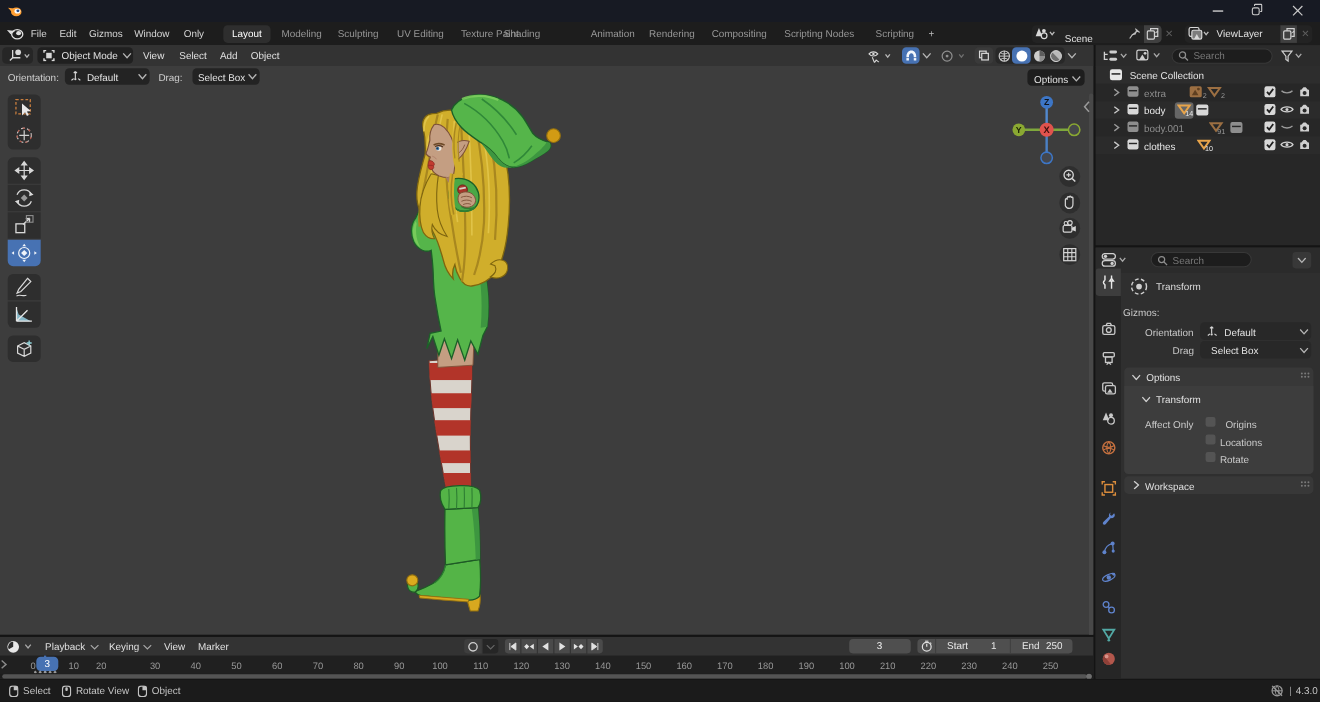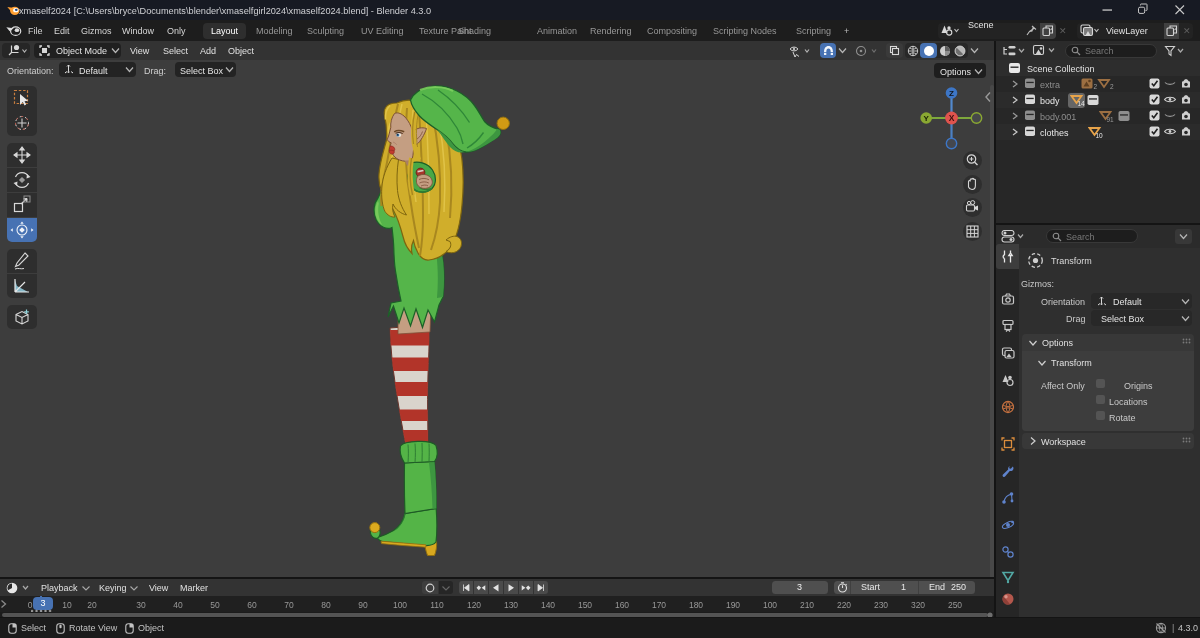--- a/index.html
+++ b/index.html
@@ -43,21 +43,20 @@
 <body>
 <div id="app">
 
   <div id="titlebar" class="abs">
     <svg class="abs" style="left:7px;top:4px" width="13" height="12" viewBox="0 0 20 17">
       <path d="M0.5,4 L11,5.5 L5.5,9.5 Z" fill="#ff9f33"></path>
       <ellipse cx="12" cy="9.8" rx="7.3" ry="6.2" fill="#ff9f33"></ellipse>
       <ellipse cx="13.6" cy="8.7" rx="4.1" ry="3.4" fill="#fdfdfd"></ellipse>
       <ellipse cx="14.3" cy="8.3" rx="2.1" ry="1.8" fill="#2a4f87"></ellipse>
     </svg>
-    <span class="ttext">xmaself2024 [C:\Users\bryce\Documents\blender\xmaselfgirl2024\xmaself2024.blend] - Blender 4.3.0</span>
     <svg class="wbtn" style="left:1095px" width="105" height="20">
       <rect x="7.5" y="9.4" width="9.5" height="1.3" fill="#c9c9c9"></rect>
       <rect x="43.5" y="7.2" width="6.2" height="6.2" rx="1.5" fill="none" stroke="#c9c9c9" stroke-width="1"></rect>
       <path d="M45.5,5.4 L45.5,4.6 Q45.5,4 46.1,4 L51.4,4 Q52,4 52,4.6 L52,9.9 Q52,10.5 51.4,10.5 L50.6,10.5" fill="none" stroke="#c9c9c9" stroke-width="1"></path>
       <path d="M80.5,5.5 L89,14 M89,5.5 L80.5,14" stroke="#c9c9c9" stroke-width="1.1"></path>
     </svg>
   </div>
 
   <div id="topbar" class="abs">
     <svg class="abs" style="left:6px;top:4px" width="16" height="13" viewBox="0 0 24 19">
@@ -84,21 +83,21 @@
     <span class="wtab" style="left:844px;color:#bdbdbd">+</span>
 
     <div class="widget" style="left:938px;top:2.5px;width:118px;height:16px;background:#232323"></div>
     <div class="widget" style="left:1040px;top:2.5px;width:16px;height:16px;background:#404040;border-radius:0 4px 4px 0"></div>
     <svg class="abs" style="left:940px;top:4px" width="20" height="13" viewBox="0 0 20 13">
       <path d="M4.5,1.5 L7.5,9 L1.5,9 Z" fill="#d8d8d8"></path>
       <circle cx="9" cy="4" r="1.7" fill="#d8d8d8"></circle>
       <circle cx="9.2" cy="8.5" r="2.6" fill="none" stroke="#d8d8d8" stroke-width="1.1"></circle>
       <path d="M14.5,5 L16.5,7.5 L18.5,5" fill="none" stroke="#bdbdbd" stroke-width="1.2"></path>
     </svg>
-    <span class="abs" style="left:968px;top:0;color:#e2e2e2">Scene</span>
+    <span class="abs" style="left:968px;top:10px;color:#e2e2e2">Scene</span>
     <svg class="abs" style="left:1025px;top:4px" width="13" height="13" viewBox="0 0 13 13">
       <path d="M7,2 L11,5.5 M8.5,2.5 L7,7 L4.5,7.5 L2,11 M4.5,7.5 L9.5,4" fill="none" stroke="#bdbdbd" stroke-width="1.1"></path>
     </svg>
     <svg class="abs" style="left:1042px;top:4.5px" width="12" height="12" viewBox="0 0 12 12">
       <rect x="1" y="3" width="6.5" height="7.5" rx="1" fill="none" stroke="#d2d2d2" stroke-width="1.1"></rect>
       <path d="M4,3 L4,1 L10.5,1 L10.5,8 L8,8" fill="none" stroke="#d2d2d2" stroke-width="1.1"></path>
       <path d="M7.5,5.5 L10,3 L11,4" fill="#d2d2d2"></path>
     </svg>
     <span class="abs" style="left:1059px;top:6px;color:#5e5e5e">✕</span>
 
@@ -674,21 +673,21 @@
           <circle cx="4.5" cy="4.5" r="0.9"></circle>
           <circle cx="7.5" cy="4.5" r="0.9"></circle>
         </g>
       </svg>
     <svg class="abs" style="left:42px;top:135px" width="8" height="6" viewBox="0 0 8 6">
         <path d="M0.5,1 L4,5 L7.5,1" fill="none" stroke="#cfcfcf" stroke-width="1.2"></path>
       </svg>
     <span class="abs" style="left:55px;top:133px;color:#e0e0e0">Transform</span>
     <span class="abs" style="left:45px;top:156px;color:#c9c9c9">Affect Only</span>
     <div class="chk" style="left:100px;top:154px"></div>
-    <span class="abs" style="left:128px;top:156px;color:#c9c9c9">Origins</span>
+    <span class="abs" style="left:118px;top:156px;color:#c9c9c9">Origins</span>
     <div class="chk" style="left:100px;top:170px"></div>
     <span class="abs" style="left:113px;top:172px;color:#c9c9c9">Locations</span>
     <div class="chk" style="left:100px;top:186px"></div>
     <span class="abs" style="left:113px;top:188px;color:#c9c9c9">Rotate</span>
 
     <div class="abs" style="left:26px;top:208px;width:172px;height:16px;background:#383838;border-radius:4px"></div>
     <svg class="abs" style="left:34px;top:212px" width="6" height="8" viewBox="0 0 6 8">
         <path d="M1,0.5 L5,4 L1,7.5" fill="none" stroke="#cfcfcf" stroke-width="1.2"></path>
       </svg>
     <span class="abs" style="left:45px;top:212px;color:#e0e0e0">Workspace</span>
@@ -798,21 +797,21 @@
       <span class="rnum" style="left:548px">140</span>
       <span class="rnum" style="left:585px">150</span>
       <span class="rnum" style="left:622px">160</span>
       <span class="rnum" style="left:659px">170</span>
       <span class="rnum" style="left:696px">180</span>
       <span class="rnum" style="left:733px">190</span>
       <span class="rnum" style="left:770px">100</span>
       <span class="rnum" style="left:807px">210</span>
       <span class="rnum" style="left:844px">220</span>
       <span class="rnum" style="left:881px">230</span>
-      <span class="rnum" style="left:918px">320</span>
+      <span class="rnum" style="left:918px">240</span>
       <span class="rnum" style="left:955px">250</span>
 
       <div class="abs" style="left:40px;top:0;width:2px;height:16px;background:#4772b3"></div>
       <div class="abs" style="left:33px;top:0.5px;width:20px;height:13px;background:#4772b3;border-radius:4px;text-align:center;color:#ffffff;font-size:9px;line-height:13px">3</div>
       <svg class="abs" style="left:31px;top:12.5px" width="24" height="4" viewBox="0 0 24 4">
           <g fill="#9a9a9a">
             <rect x="0" y="1" width="2.2" height="2.2" transform="rotate(45 1.1 2)"></rect>
             <rect x="4.5" y="1" width="2.2" height="2.2" transform="rotate(45 5.6 2)"></rect>
             <rect x="9" y="1" width="2.2" height="2.2" transform="rotate(45 10.1 2)"></rect>
             <rect x="13.5" y="1" width="2.2" height="2.2" transform="rotate(45 14.6 2)"></rect>

